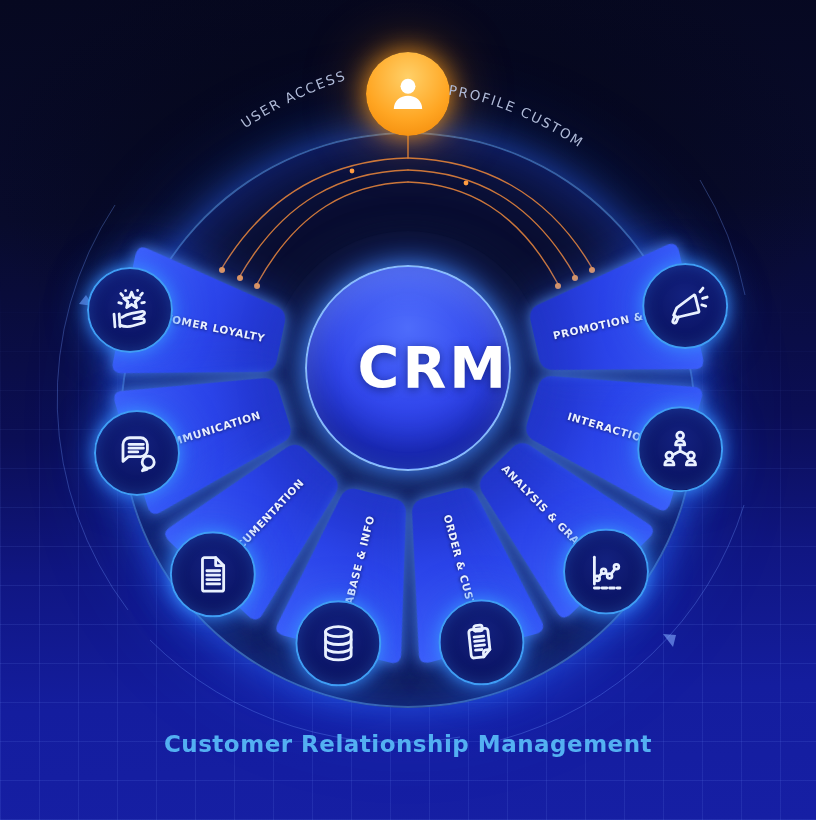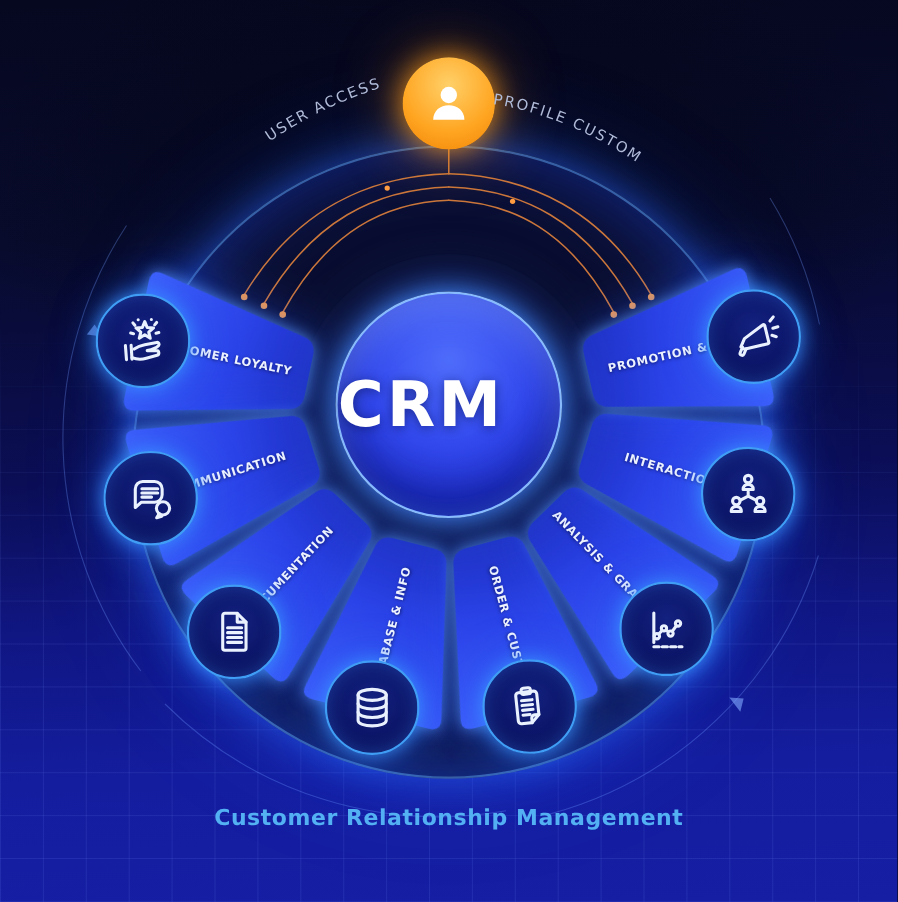--- a/index.html
+++ b/index.html
@@ -36,21 +36,21 @@
   .dark-ring{
     position:absolute;left:-137px;top:-137px;width:274px;height:274px;border-radius:50%;
     background:#0a0d2d;z-index:1;box-shadow:0 0 24px rgba(5,8,30,.8);
   }
   .crm-circle{
     position:absolute;left:-103px;top:-103px;width:206px;height:206px;border-radius:50%;z-index:5;
     background:radial-gradient(circle at 50% 30%, #4e6cfb 0%, #3349ee 45%, #2336d8 72%, #2c55f5 90%, #58a2ff 100%);
     border:2px solid rgba(145,200,255,.9);
     box-shadow:0 0 24px rgba(70,140,255,.95), 0 0 60px rgba(50,110,255,.55),
                inset 0 16px 30px rgba(165,200,255,.28), inset 0 -22px 38px rgba(6,12,95,.5);
-    display:flex;align-items:center;justify-content:flex-start;
+    display:flex;align-items:center;justify-content:flex-end;
   }
   .crm-title{
     color:#fff;font-size:57px;font-weight:bold;letter-spacing:3px;
     text-shadow:0 2px 10px rgba(10,20,90,.6);
   }
   .segment{position:absolute;left:-80px;top:-70px;width:160px;height:140px;z-index:2;}
   .shape-wrap{
     position:absolute;inset:0;
     filter:drop-shadow(0 0 7px rgba(90,150,255,.8)) drop-shadow(0 0 22px rgba(45,95,255,.45));
   }
@@ -76,21 +76,21 @@
   .icon-glyph svg{width:48px;height:48px;}
   .user-badge{
     position:absolute;left:366px;top:52px;width:84px;height:84px;border-radius:50%;z-index:5;
     background:radial-gradient(circle at 50% 30%, #ffd068 0%, #ffa623 58%, #f08404 100%);
     box-shadow:0 0 26px rgba(255,160,30,.85), 0 0 64px rgba(255,140,0,.45);
     display:flex;align-items:center;justify-content:center;
   }
   .user-badge svg{width:46px;height:46px;}
   .caption{
     position:absolute;left:0;top:731px;width:100%;text-align:center;z-index:4;
-    color:#53b0f2;font-size:20px;font-weight:600;letter-spacing:.5px;
+    color:#53b0f2;font-size:23px;font-weight:600;letter-spacing:.5px;
     font-family:"DejaVu Sans","Liberation Sans",sans-serif;
   }
 </style>
 </head>
 <body>
 
 <div class="stage">
   <div class="grid-overlay"></div>
   <div class="top-shade"></div>
 

